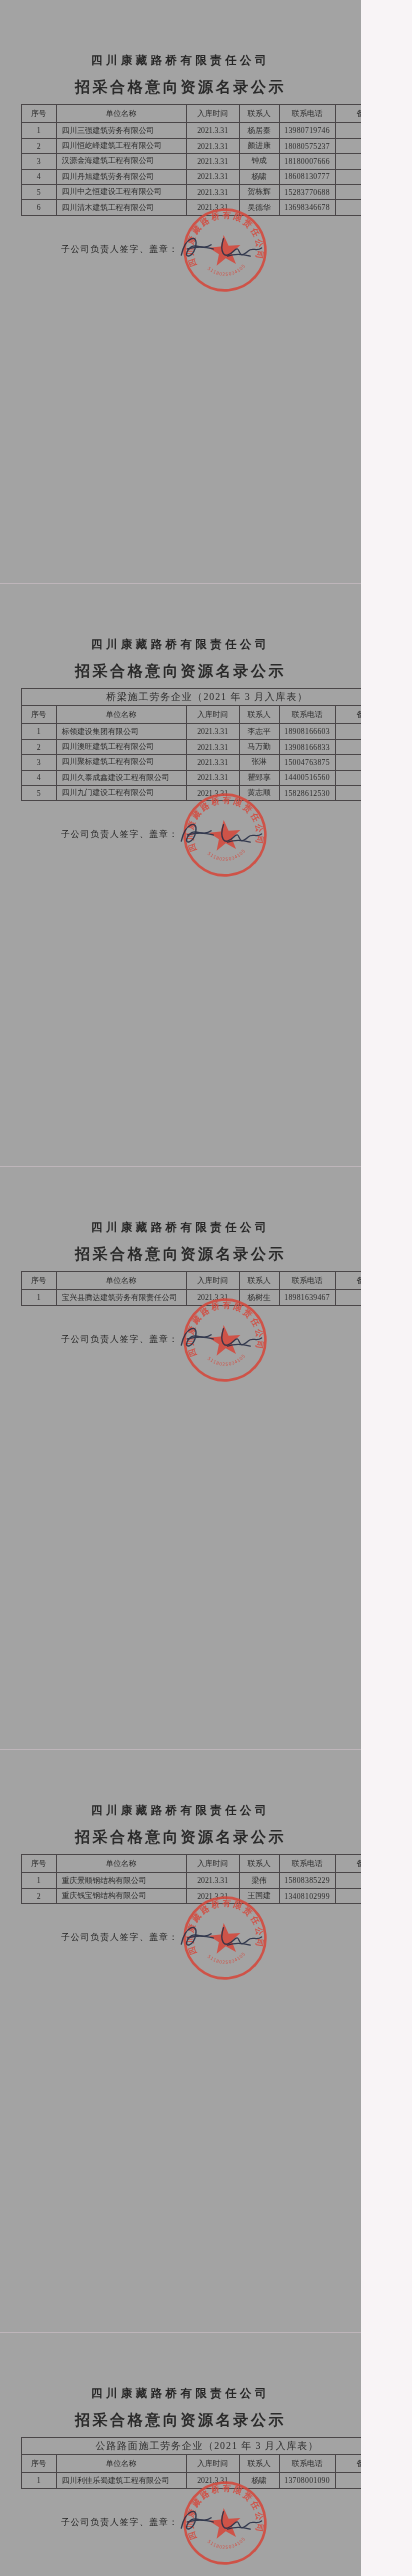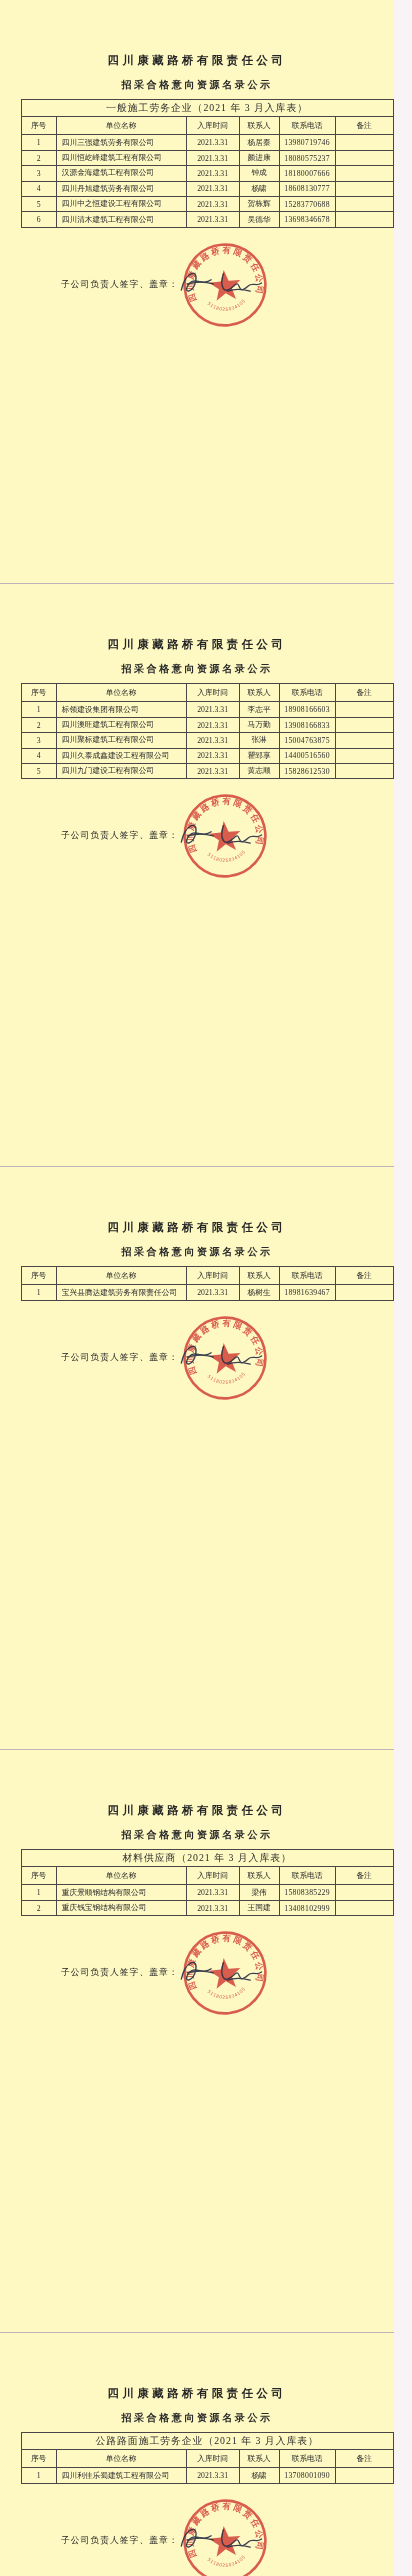--- a/index.html
+++ b/index.html
@@ -12,42 +12,42 @@
     position: relative;
     width: 412px;
     height: 2916px;
     background: #f8f4f6;
     overflow: hidden;
     font-family: "Liberation Serif", "DejaVu Serif", serif;
     color: #2c2c2c;
   }
   .page {
     position: relative;
-    width: 394px;
+    width: 361px;
     height: 583px;
-    background: #fef9c3;
+    background: #a3a3a3;
     border-top: 0.5px solid #beb5ba;
     box-sizing: border-box;
     overflow: hidden;
   }
   .page:first-child { border-top: none; }
   .company-title {
     margin: 0;
     padding-top: 53px;
     text-align: center;
     font-size: 11.3px;
     font-weight: bold;
     letter-spacing: 3.6px;
     color: #262626;
   }
   .notice-subtitle {
     margin: 0;
     padding-top: 10.3px;
     text-align: center;
-    font-size: 10px;
+    font-size: 15px;
     font-weight: bold;
     letter-spacing: 2.6px;
     color: #2a2a2a;
   }
   table.supplier-table {
     border-collapse: collapse;
     table-layout: fixed;
     width: 371px;
     margin: 7.2px 0 0 20.6px;
     background: transparent;
@@ -73,21 +73,20 @@
     font-size: 9.8px;
     letter-spacing: 1px;
     font-weight: 500;
   }
   tr.header-row th { height: 17px; font-size: 7.7px; }
   tr.data-row td { height: 14.4px; }
   tr.data-row td.cell-name { text-align: left; padding-left: 5.2px; }
   tr.data-row td.cell-phone { font-family: Liberation Serif, serif; letter-spacing: 0.3px; }
   .sig-row {
     position: relative;
-    margin-top: 23px;
     height: 103px;
   }
   .signature-label {
     position: absolute;
     left: 61px;
     top: 28px;
     font-size: 8.8px;
     letter-spacing: 1px;
     color: #242424;
   }
@@ -106,119 +105,20 @@
     top: 9.3px;
     width: 108px;
     height: 52px;
     opacity: 0.92;
   }
 </style>
 </head>
 <body>
 
 <div id="document">
-  <div class="page">
-    <h1 class="company-title">四川康藏路桥有限责任公司</h1>
-    <h2 class="notice-subtitle">招采合格意向资源名录公示</h2>
-    <table class="supplier-table">
-      <colgroup>
-        <col class="c-seq">
-          <col class="c-name">
-          <col class="c-date">
-        <col class="c-person">
-          <col class="c-phone">
-          <col class="c-note">
-      </colgroup>
-      <tbody>
-        <tr class="table-title-row">
-          <td colspan="6">一般施工劳务企业（2021 年 3 月入库表）</td>
-        </tr>
-        <tr class="header-row">
-            <th>序号</th>
-            <th>单位名称</th>
-            <th>入库时间</th>
-            <th>联系人</th>
-            <th>联系电话</th>
-            <th>备注</th>
-          </tr>
-      <tr class="data-row">
-            <td class="cell-seq">1</td>
-            <td class="cell-name">四川三强建筑劳务有限公司</td>
-            <td class="cell-date">2021.3.31</td>
-            <td class="cell-person">杨居秦</td>
-            <td class="cell-phone">13980719746</td>
-            <td class="cell-note"></td>
-          </tr>
-          <tr class="data-row">
-            <td class="cell-seq">2</td>
-            <td class="cell-name">四川恒屹峰建筑工程有限公司</td>
-            <td class="cell-date">2021.3.31</td>
-            <td class="cell-person">颜进康</td>
-            <td class="cell-phone">18080575237</td>
-            <td class="cell-note"></td>
-          </tr>
-          <tr class="data-row">
-            <td class="cell-seq">3</td>
-            <td class="cell-name">汉源金海建筑工程有限公司</td>
-            <td class="cell-date">2021.3.31</td>
-            <td class="cell-person">钟成</td>
-            <td class="cell-phone">18180007666</td>
-            <td class="cell-note"></td>
-          </tr>
-          <tr class="data-row">
-            <td class="cell-seq">4</td>
-            <td class="cell-name">四川丹旭建筑劳务有限公司</td>
-            <td class="cell-date">2021.3.31</td>
-            <td class="cell-person">杨啸</td>
-            <td class="cell-phone">18608130777</td>
-            <td class="cell-note"></td>
-          </tr>
-          <tr class="data-row">
-            <td class="cell-seq">5</td>
-            <td class="cell-name">四川中之恒建设工程有限公司</td>
-            <td class="cell-date">2021.3.31</td>
-            <td class="cell-person">贺栋辉</td>
-            <td class="cell-phone">15283770688</td>
-            <td class="cell-note"></td>
-          </tr>
-          <tr class="data-row">
-            <td class="cell-seq">6</td>
-            <td class="cell-name">四川清木建筑工程有限公司</td>
-            <td class="cell-date">2021.3.31</td>
-            <td class="cell-person">吴德华</td>
-            <td class="cell-phone">13698346678</td>
-            <td class="cell-note"></td>
-          </tr>
-        </tbody>
-    </table>
-    <div class="sig-row">
-      <span class="signature-label">子公司负责人签字、盖章：</span>
-      <svg class="stamp-wrap" viewBox="0 0 170 170">
-        <circle cx="85" cy="85" r="78" fill="none" stroke="#d5483c" stroke-width="5"></circle>
-        <path class="ring-arc-path" d="M 26.7,106.2 A 62,62 0 1 1 143.3,106.2" fill="none" stroke="none" id="ring-arc-0"></path>
-        <path class="serial-arc-path" d="M 38,102 A 50,50 0 0 0 132,102" fill="none" stroke="none" id="serial-arc-0"></path>
-        <path d="M85,56 L92.6,77.5 L115.4,78.1 L97.4,92 L103.8,113.9 L85,101 L66.2,113.9 L72.6,92 L54.6,78.1 L77.4,77.5 Z" fill="#d5483c"></path>
-        <text font-size="16" letter-spacing="4.5" fill="#d5483c" font-family="Liberation Serif, DejaVu Serif, serif" font-weight="bold">
-          <textPath class="ring-textpath" startOffset="50%" text-anchor="middle" href="#ring-arc-0">四川康藏路桥有限责任公司</textPath>
-        </text>
-        <text font-size="8.5" letter-spacing="1" fill="#d5483c" font-family="DejaVu Sans, sans-serif">
-          <textPath class="serial-textpath" startOffset="50%" text-anchor="middle" href="#serial-arc-0">5118025034105</textPath>
-        </text>
-      </svg>
-      <svg class="handwriting" viewBox="0 0 210 100">
-        <g fill="none" stroke="#2b3248" stroke-width="2.6" stroke-linecap="round">
-          <path d="M22,58 C30,22 55,16 50,40 C46,62 26,66 34,50 C47,28 63,52 80,38"></path>
-          <path d="M34,46 C55,40 70,42 84,46"></path>
-          <path d="M104,26 C96,50 104,70 124,50 C140,34 128,72 152,50 C160,42 168,52 178,44"></path>
-          <path d="M112,60 C128,54 142,56 156,60"></path>
-        </g>
-      </svg>
-    </div>
-  </div>
-
   <div class="page">
     <h1 class="company-title">四川康藏路桥有限责任公司</h1>
     <h2 class="notice-subtitle">招采合格意向资源名录公示</h2>
     <table class="supplier-table">
       <colgroup>
         <col class="c-seq">
           <col class="c-name">
           <col class="c-date">
         <col class="c-person">
           <col class="c-phone">
@@ -228,20 +128,119 @@
         <tr class="header-row">
             <th>序号</th>
             <th>单位名称</th>
             <th>入库时间</th>
             <th>联系人</th>
             <th>联系电话</th>
             <th>备注</th>
           </tr>
       <tr class="data-row">
             <td class="cell-seq">1</td>
+            <td class="cell-name">四川三强建筑劳务有限公司</td>
+            <td class="cell-date">2021.3.31</td>
+            <td class="cell-person">杨居秦</td>
+            <td class="cell-phone">13980719746</td>
+            <td class="cell-note"></td>
+          </tr>
+          <tr class="data-row">
+            <td class="cell-seq">2</td>
+            <td class="cell-name">四川恒屹峰建筑工程有限公司</td>
+            <td class="cell-date">2021.3.31</td>
+            <td class="cell-person">颜进康</td>
+            <td class="cell-phone">18080575237</td>
+            <td class="cell-note"></td>
+          </tr>
+          <tr class="data-row">
+            <td class="cell-seq">3</td>
+            <td class="cell-name">汉源金海建筑工程有限公司</td>
+            <td class="cell-date">2021.3.31</td>
+            <td class="cell-person">钟成</td>
+            <td class="cell-phone">18180007666</td>
+            <td class="cell-note"></td>
+          </tr>
+          <tr class="data-row">
+            <td class="cell-seq">4</td>
+            <td class="cell-name">四川丹旭建筑劳务有限公司</td>
+            <td class="cell-date">2021.3.31</td>
+            <td class="cell-person">杨啸</td>
+            <td class="cell-phone">18608130777</td>
+            <td class="cell-note"></td>
+          </tr>
+          <tr class="data-row">
+            <td class="cell-seq">5</td>
+            <td class="cell-name">四川中之恒建设工程有限公司</td>
+            <td class="cell-date">2021.3.31</td>
+            <td class="cell-person">贺栋辉</td>
+            <td class="cell-phone">15283770688</td>
+            <td class="cell-note"></td>
+          </tr>
+          <tr class="data-row">
+            <td class="cell-seq">6</td>
+            <td class="cell-name">四川清木建筑工程有限公司</td>
+            <td class="cell-date">2021.3.31</td>
+            <td class="cell-person">吴德华</td>
+            <td class="cell-phone">13698346678</td>
+            <td class="cell-note"></td>
+          </tr>
+        </tbody>
+    </table>
+    <div class="sig-row">
+      <span class="signature-label">子公司负责人签字、盖章：</span>
+      <svg class="stamp-wrap" viewBox="0 0 170 170">
+        <circle cx="85" cy="85" r="78" fill="none" stroke="#d5483c" stroke-width="5"></circle>
+        <path class="ring-arc-path" d="M 26.7,106.2 A 62,62 0 1 1 143.3,106.2" fill="none" stroke="none" id="ring-arc-0"></path>
+        <path class="serial-arc-path" d="M 38,102 A 50,50 0 0 0 132,102" fill="none" stroke="none" id="serial-arc-0"></path>
+        <path d="M85,56 L92.6,77.5 L115.4,78.1 L97.4,92 L103.8,113.9 L85,101 L66.2,113.9 L72.6,92 L54.6,78.1 L77.4,77.5 Z" fill="#d5483c"></path>
+        <text font-size="16" letter-spacing="4.5" fill="#d5483c" font-family="Liberation Serif, DejaVu Serif, serif" font-weight="bold">
+          <textPath class="ring-textpath" startOffset="50%" text-anchor="middle" href="#ring-arc-0">四川康藏路桥有限责任公司</textPath>
+        </text>
+        <text font-size="8.5" letter-spacing="1" fill="#d5483c" font-family="DejaVu Sans, sans-serif">
+          <textPath class="serial-textpath" startOffset="50%" text-anchor="middle" href="#serial-arc-0">5118025034105</textPath>
+        </text>
+      </svg>
+      <svg class="handwriting" viewBox="0 0 210 100">
+        <g fill="none" stroke="#2b3248" stroke-width="2.6" stroke-linecap="round">
+          <path d="M22,58 C30,22 55,16 50,40 C46,62 26,66 34,50 C47,28 63,52 80,38"></path>
+          <path d="M34,46 C55,40 70,42 84,46"></path>
+          <path d="M104,26 C96,50 104,70 124,50 C140,34 128,72 152,50 C160,42 168,52 178,44"></path>
+          <path d="M112,60 C128,54 142,56 156,60"></path>
+        </g>
+      </svg>
+    </div>
+  </div>
+
+  <div class="page">
+    <h1 class="company-title">四川康藏路桥有限责任公司</h1>
+    <h2 class="notice-subtitle">招采合格意向资源名录公示</h2>
+    <table class="supplier-table">
+      <colgroup>
+        <col class="c-seq">
+          <col class="c-name">
+          <col class="c-date">
+        <col class="c-person">
+          <col class="c-phone">
+          <col class="c-note">
+      </colgroup>
+      <tbody>
+        <tr class="table-title-row">
+          <td colspan="6">桥梁施工劳务企业（2021 年 3 月入库表）</td>
+        </tr>
+        <tr class="header-row">
+            <th>序号</th>
+            <th>单位名称</th>
+            <th>入库时间</th>
+            <th>联系人</th>
+            <th>联系电话</th>
+            <th>备注</th>
+          </tr>
+      <tr class="data-row">
+            <td class="cell-seq">1</td>
             <td class="cell-name">标领建设集团有限公司</td>
             <td class="cell-date">2021.3.31</td>
             <td class="cell-person">李志平</td>
             <td class="cell-phone">18908166603</td>
             <td class="cell-note"></td>
           </tr>
           <tr class="data-row">
             <td class="cell-seq">2</td>
             <td class="cell-name">四川澳旺建筑工程有限公司</td>
             <td class="cell-date">2021.3.31</td>
@@ -362,23 +361,20 @@
     <table class="supplier-table">
       <colgroup>
         <col class="c-seq">
           <col class="c-name">
           <col class="c-date">
         <col class="c-person">
           <col class="c-phone">
           <col class="c-note">
       </colgroup>
       <tbody>
-        <tr class="table-title-row">
-          <td colspan="6">材料供应商（2021 年 3 月入库表）</td>
-        </tr>
         <tr class="header-row">
             <th>序号</th>
             <th>单位名称</th>
             <th>入库时间</th>
             <th>联系人</th>
             <th>联系电话</th>
             <th>备注</th>
           </tr>
       <tr class="data-row">
             <td class="cell-seq">1</td>

